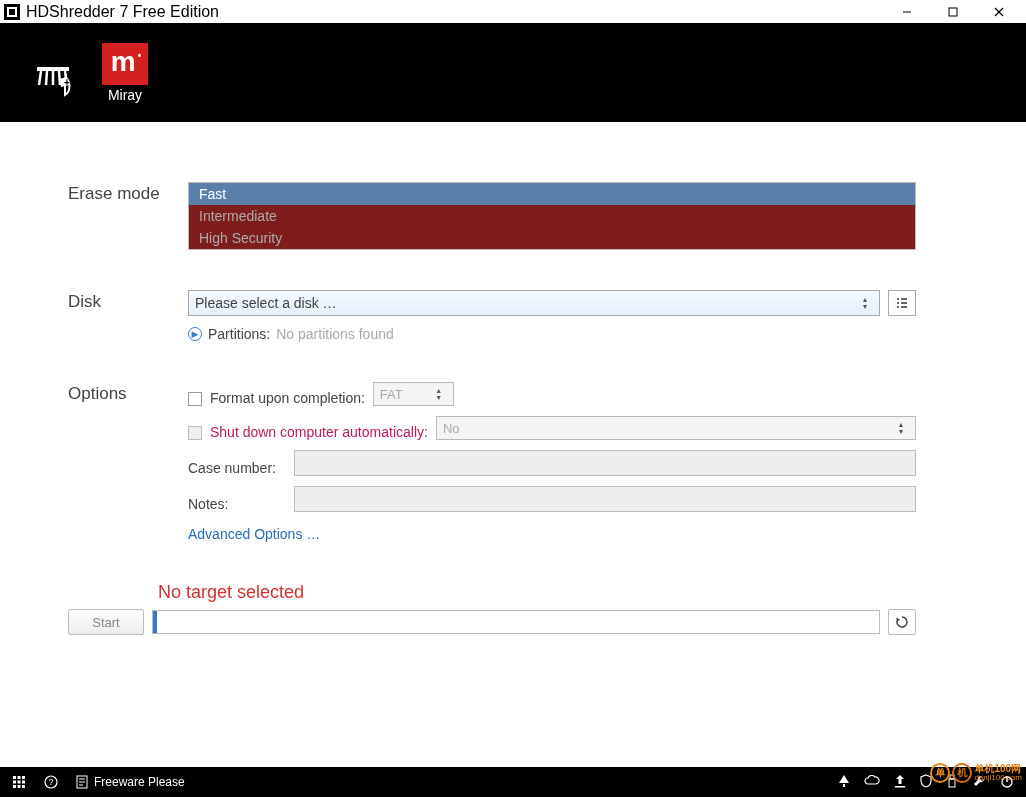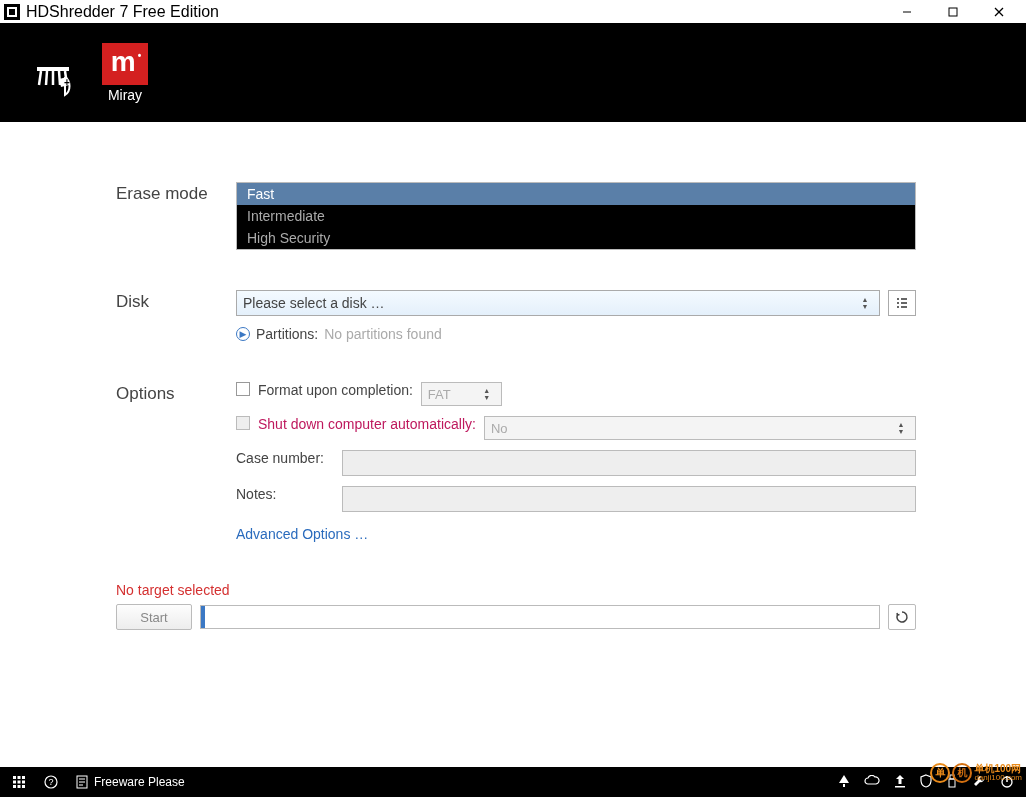--- a/index.html
+++ b/index.html
@@ -72,21 +72,21 @@
   margin-bottom: 2px;
 }
 .header-logo-m {
   color: #fff; font-size: 28px; font-weight: bold;
   position: relative; top: -2px;
 }
 .header-logo-text { color: #fff; font-size: 14px; }
 
 .content {
   flex: 1;
-  padding: 60px 110px 20px 116px;
+  padding: 60px 110px 20px 68px;
   overflow: auto;
 }
 .row {
   display: flex;
   margin-bottom: 40px;
   align-items: flex-start;
 }
 .row-label {
   width: 120px;
   font-size: 17px;
@@ -95,21 +95,21 @@
 }
 .row-body { flex: 1; }
 
 .mode-list {
   border: 1px solid #bbb;
 }
 .mode-item {
   padding: 3px 10px;
   font-size: 14px;
   color: #aaa;
-  background: #000000;
+  background: #7f1d1d;
   cursor: pointer;
 }
 .mode-item.selected {
   background: #5a7fa8;
   color: #fff;
 }
 
 .disk-row { display: flex; gap: 8px; align-items: center; }
 .select {
   flex: 1;
@@ -152,21 +152,21 @@
   border: 1.5px solid #3b78c4;
   border-radius: 50%;
   display: inline-flex; align-items: center; justify-content: center;
   color: #3b78c4; font-size: 9px;
 }
 .partitions-label { color: #444; }
 .partitions-value { color: #aaa; }
 
 .opt-line {
   display: flex;
-  align-items: flex-start;
+  align-items: flex-end;
   gap: 8px;
   margin-bottom: 10px;
   font-size: 14px;
 }
 .checkbox {
   width: 14px; height: 14px;
   border: 1px solid #999;
   background: #fff;
   cursor: pointer;
 }
@@ -202,21 +202,22 @@
   color: #2a6bbd;
   font-size: 14px;
   cursor: pointer;
   margin-top: 4px;
   display: inline-block;
 }
 
 .action-area { margin-top: 40px; }
 .status-msg {
   color: #d43030;
-  font-size: 14px;
+  font-size: 18px;
+  margin-left: 90px;
   margin-bottom: 6px;
 }
 .action-row {
   display: flex;
   align-items: center;
   gap: 8px;
 }
 .start-btn {
   width: 76px;
   height: 26px;

